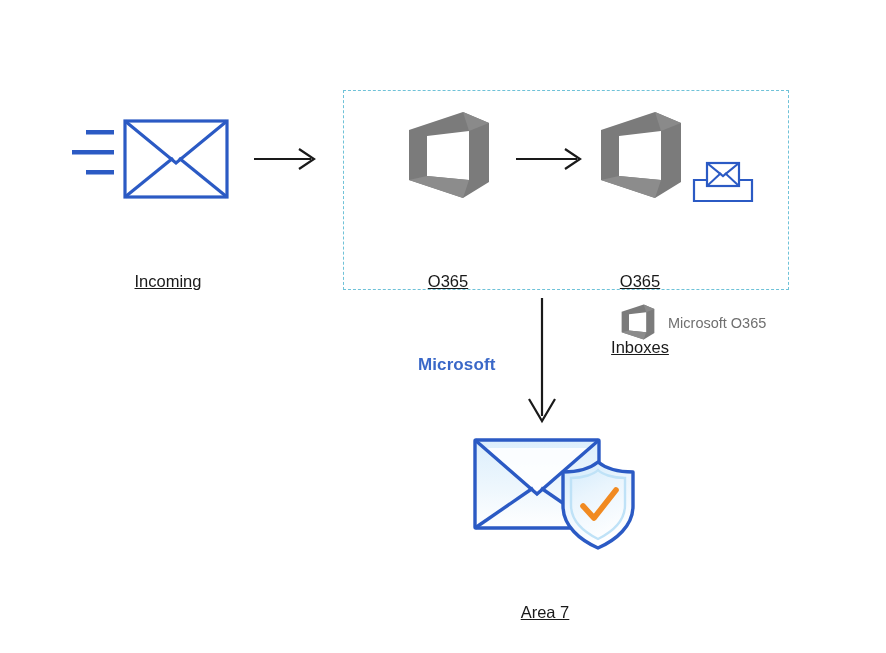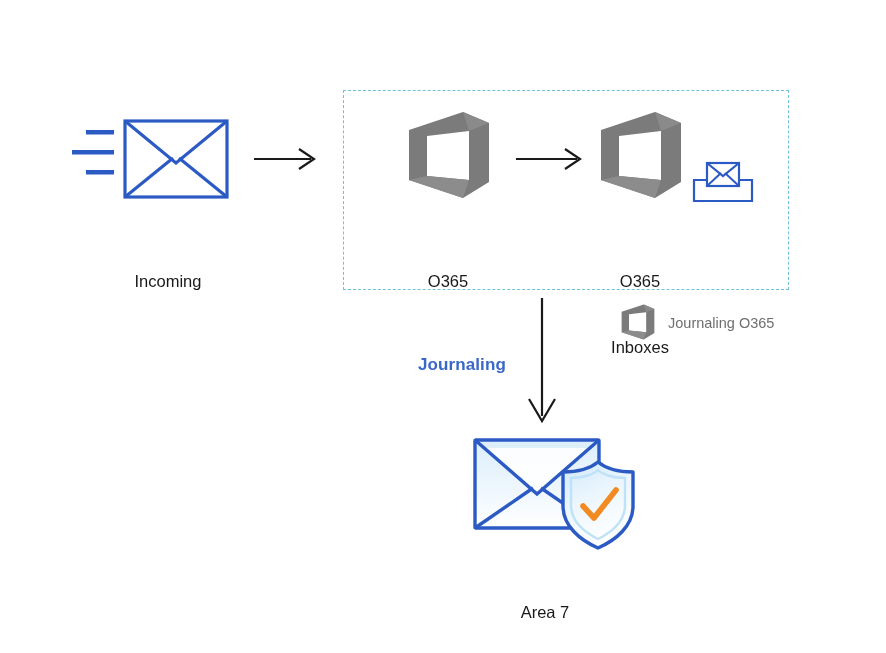--- a/index.html
+++ b/index.html
@@ -25,21 +25,21 @@
   .label {
     position: absolute;
     text-align: center;
     color: #1a1a1a;
     font-size: 16.5px;
     line-height: 22px;
     font-family: "Liberation Sans", sans-serif;
     white-space: pre;
     user-select: none;
   }
-  .label-line { display: block; }
+  .label-line { display: block; text-decoration: underline; }
 
   .label-journaling {
     position: absolute;
     color: #3a68c8;
     font-size: 17px;
     font-weight: bold;
     font-family: "Liberation Sans", sans-serif;
     letter-spacing: 0.1px;
     white-space: nowrap;
   }
@@ -146,30 +146,30 @@
   </div>
 
   <div class="node" style="left:620px; top:303px;">
     <svg width="36" height="38" viewBox="0 0 88 90">
       <path d="M 4 20 L 58 2 L 84 13 L 84 72 L 58 88 L 4 70 Z" fill="#7b7b7b"></path>
       <path d="M 22 26 L 64 21 L 64 70 L 22 66 Z" fill="#ffffff"></path>
       <path d="M 58 2 L 84 13 L 64 21 Z" fill="#8a8a8a"></path>
       <path d="M 22 66 L 64 70 L 58 88 L 4 70 Z" fill="#8c8c8c"></path>
     </svg>
   </div>
-  <div class="legend-text" style="left:668px; top:315px;">Journaling O365</div>
+  <div class="legend-text" style="left:668px; top:315px;">Microsoft O365</div>
 
   <div class="node" style="left:525px; top:298px;">
     <svg width="34" height="126" viewBox="0 0 34 126">
       <line x1="17" y1="0" x2="17" y2="118" stroke="#1a1a1a" stroke-width="2.2"></line>
       <path d="M 4 101 L 17 123 L 30 101" fill="none" stroke="#1a1a1a" stroke-width="2.2" stroke-linejoin="miter"></path>
     </svg>
   </div>
 
-  <div class="label-journaling" style="left:418px; top:355px;">Journaling</div>
+  <div class="label-journaling" style="left:418px; top:355px;">Microsoft</div>
 
   <div class="node" style="left:470px; top:432px;">
     <svg width="168" height="120" viewBox="0 0 168 120">
       <defs>
         <linearGradient id="envGrad" x1="0" y1="0" x2="0" y2="1">
           <stop offset="0%" stop-color="#dceefc"></stop>
           <stop offset="55%" stop-color="#eef7fd"></stop>
           <stop offset="100%" stop-color="#ffffff"></stop>
         </linearGradient>
         <linearGradient id="shieldGrad" x1="0" y1="0" x2="0.4" y2="1">

